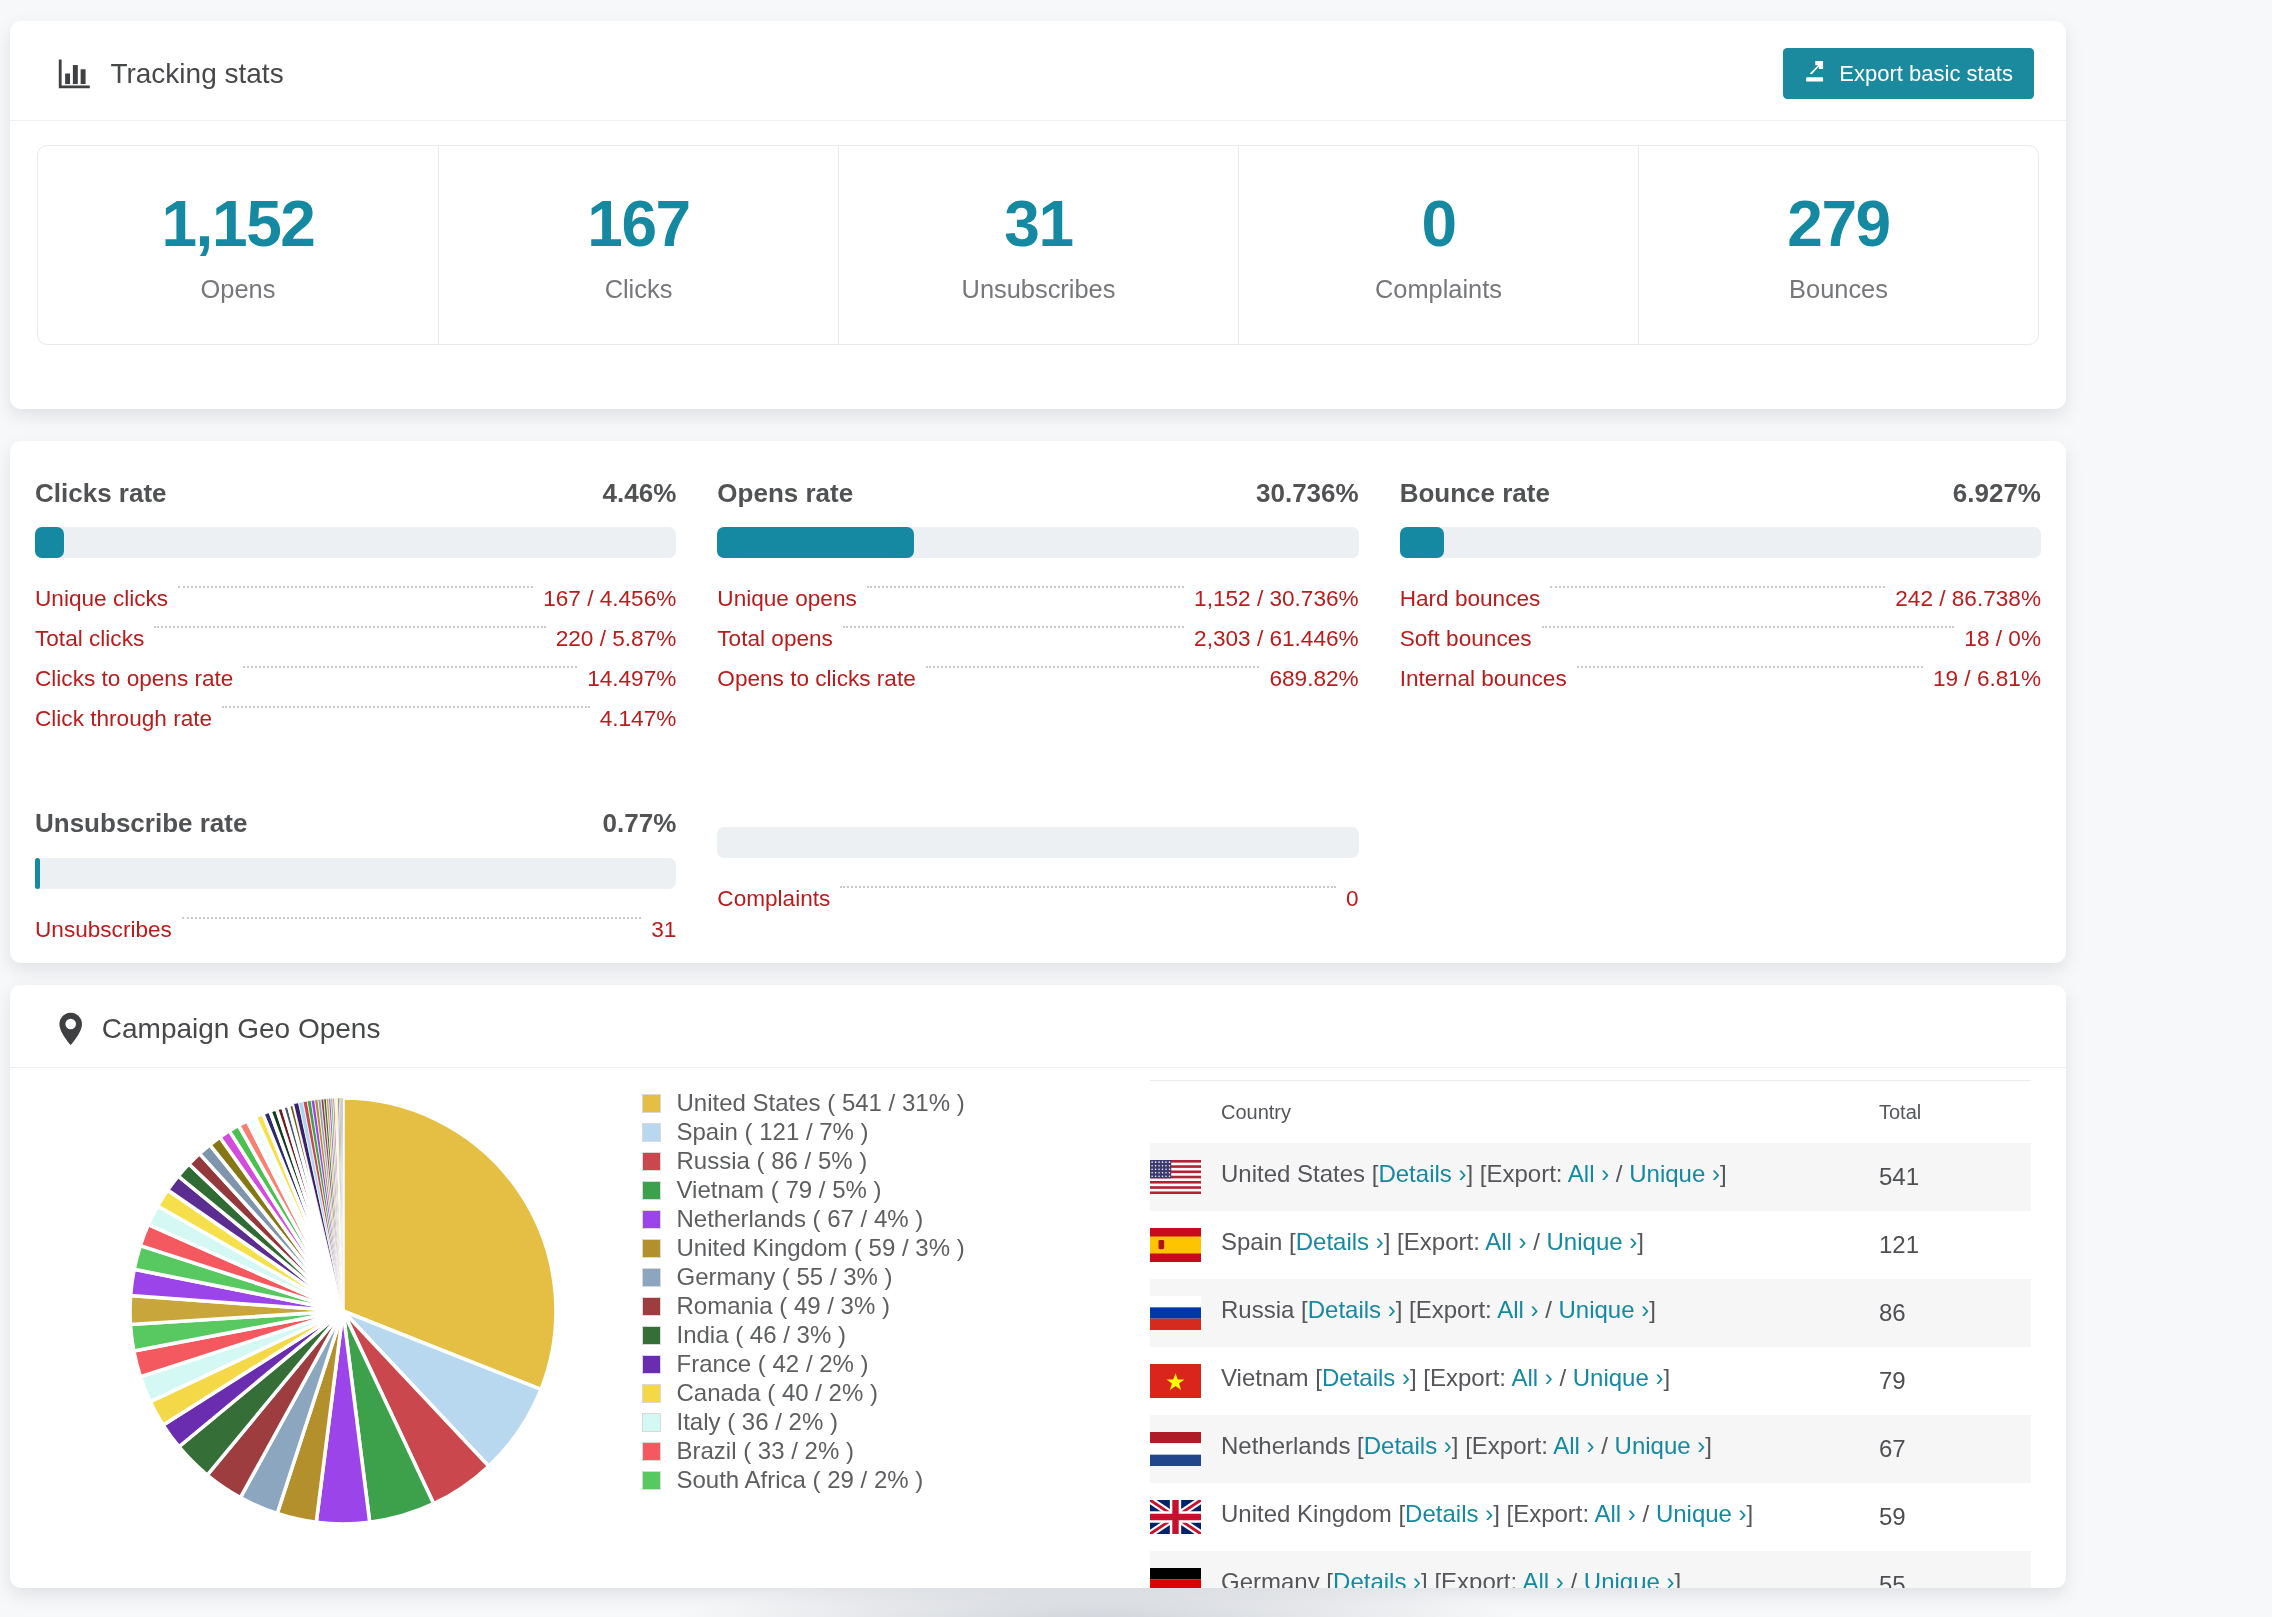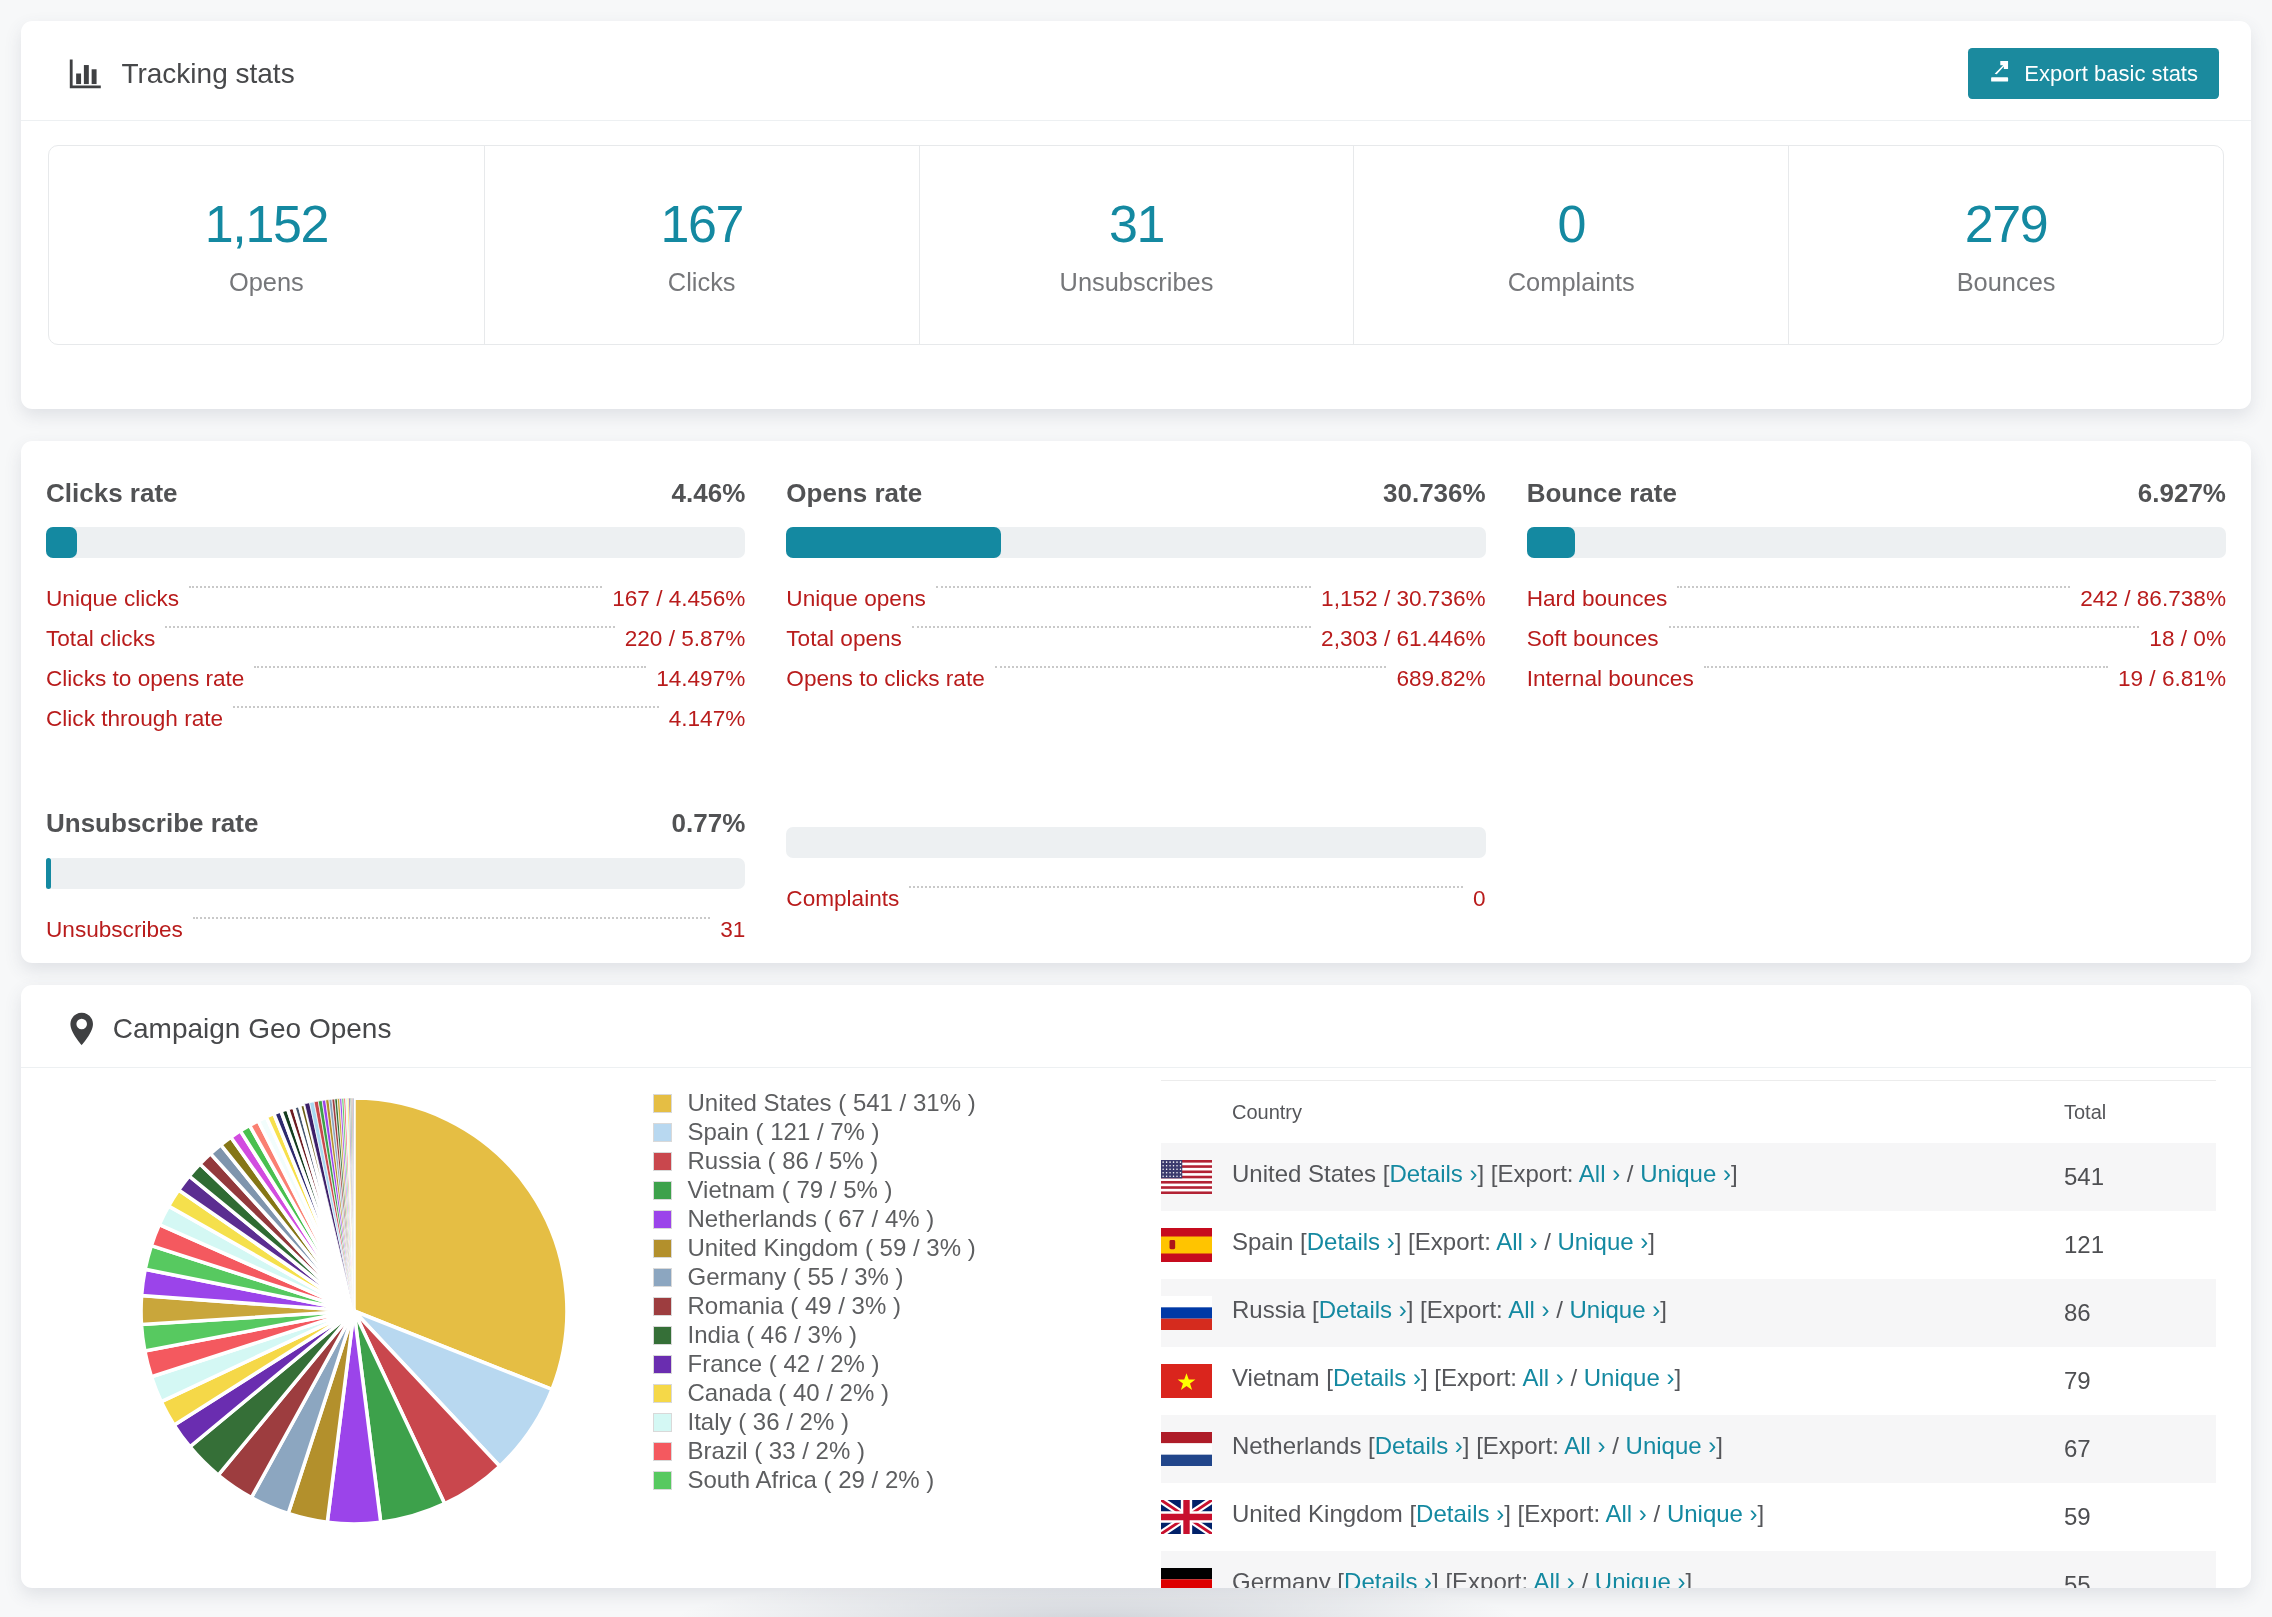--- a/index.html
+++ b/index.html
@@ -2,21 +2,21 @@
 <html style="--accent: #1489a1;font-size:11.3px"><head>
 <meta charset="utf-8">
 <style>
   :root { --accent:#1489a1; }
   * { box-sizing:border-box; margin:0; padding:0; }
   body {
     width:2273px; height:1618px; position:relative; overflow:hidden;
     background:#f7f8f9; font-family:"Liberation Sans", sans-serif; color:#55565a;
   }
   .card {
-    position:absolute; left:21px; width:2230px; background:#fff;
+    position:absolute; left:10px; width:2056px; background:#fff;
     border-radius:11.3px; box-shadow:0 7px 17px rgba(70,80,100,.13);
     z-index:2;
   }
   #card-tracking { top:21px; height:388px; }
   #card-rates    { top:441px; height:522px; }
   #card-geo      { top:985px; height:603px; overflow:hidden; }
 
   .card-head {
     display:flex; align-items:center;
     padding:27px 32px 21px 48px; border-bottom:1.4px solid #edf0f2;
@@ -32,21 +32,21 @@
   }
 
   
   .stats-box {
     margin:24px 27px 0; height:200px;
     border:1.4px solid #e7e9eb; border-radius:10px;
     display:grid; grid-template-columns:repeat(5,1fr);
   }
   .stat-cell { display:flex; flex-direction:column; align-items:center; justify-content:center; gap:14px; border-left:1.4px solid #e7e9eb; }
   .stat-cell:first-child { border-left:none; }
-  .stat-value { font-size:52px; font-weight:400; color:var(--accent); letter-spacing:-1.4px; }
+  .stat-value { font-size:64px; font-weight:700; color:var(--accent); letter-spacing:-1.4px; }
   .stat-label { font-size:25.4px; color:#76777a; }
 
   
   .rates-grid {
     padding:37px 25px 0 25px;
     display:grid; grid-template-columns:repeat(3,1fr);
     column-gap:41px; row-gap:62px;
   }
   .rate-head { display:flex; justify-content:space-between; align-items:baseline; font-size:26px; font-weight:700; color:#515254;text-align:center; }
   .rate-bar  { margin-top:18.4px; height:31px; border-radius:7px; background:#edf0f2; }

